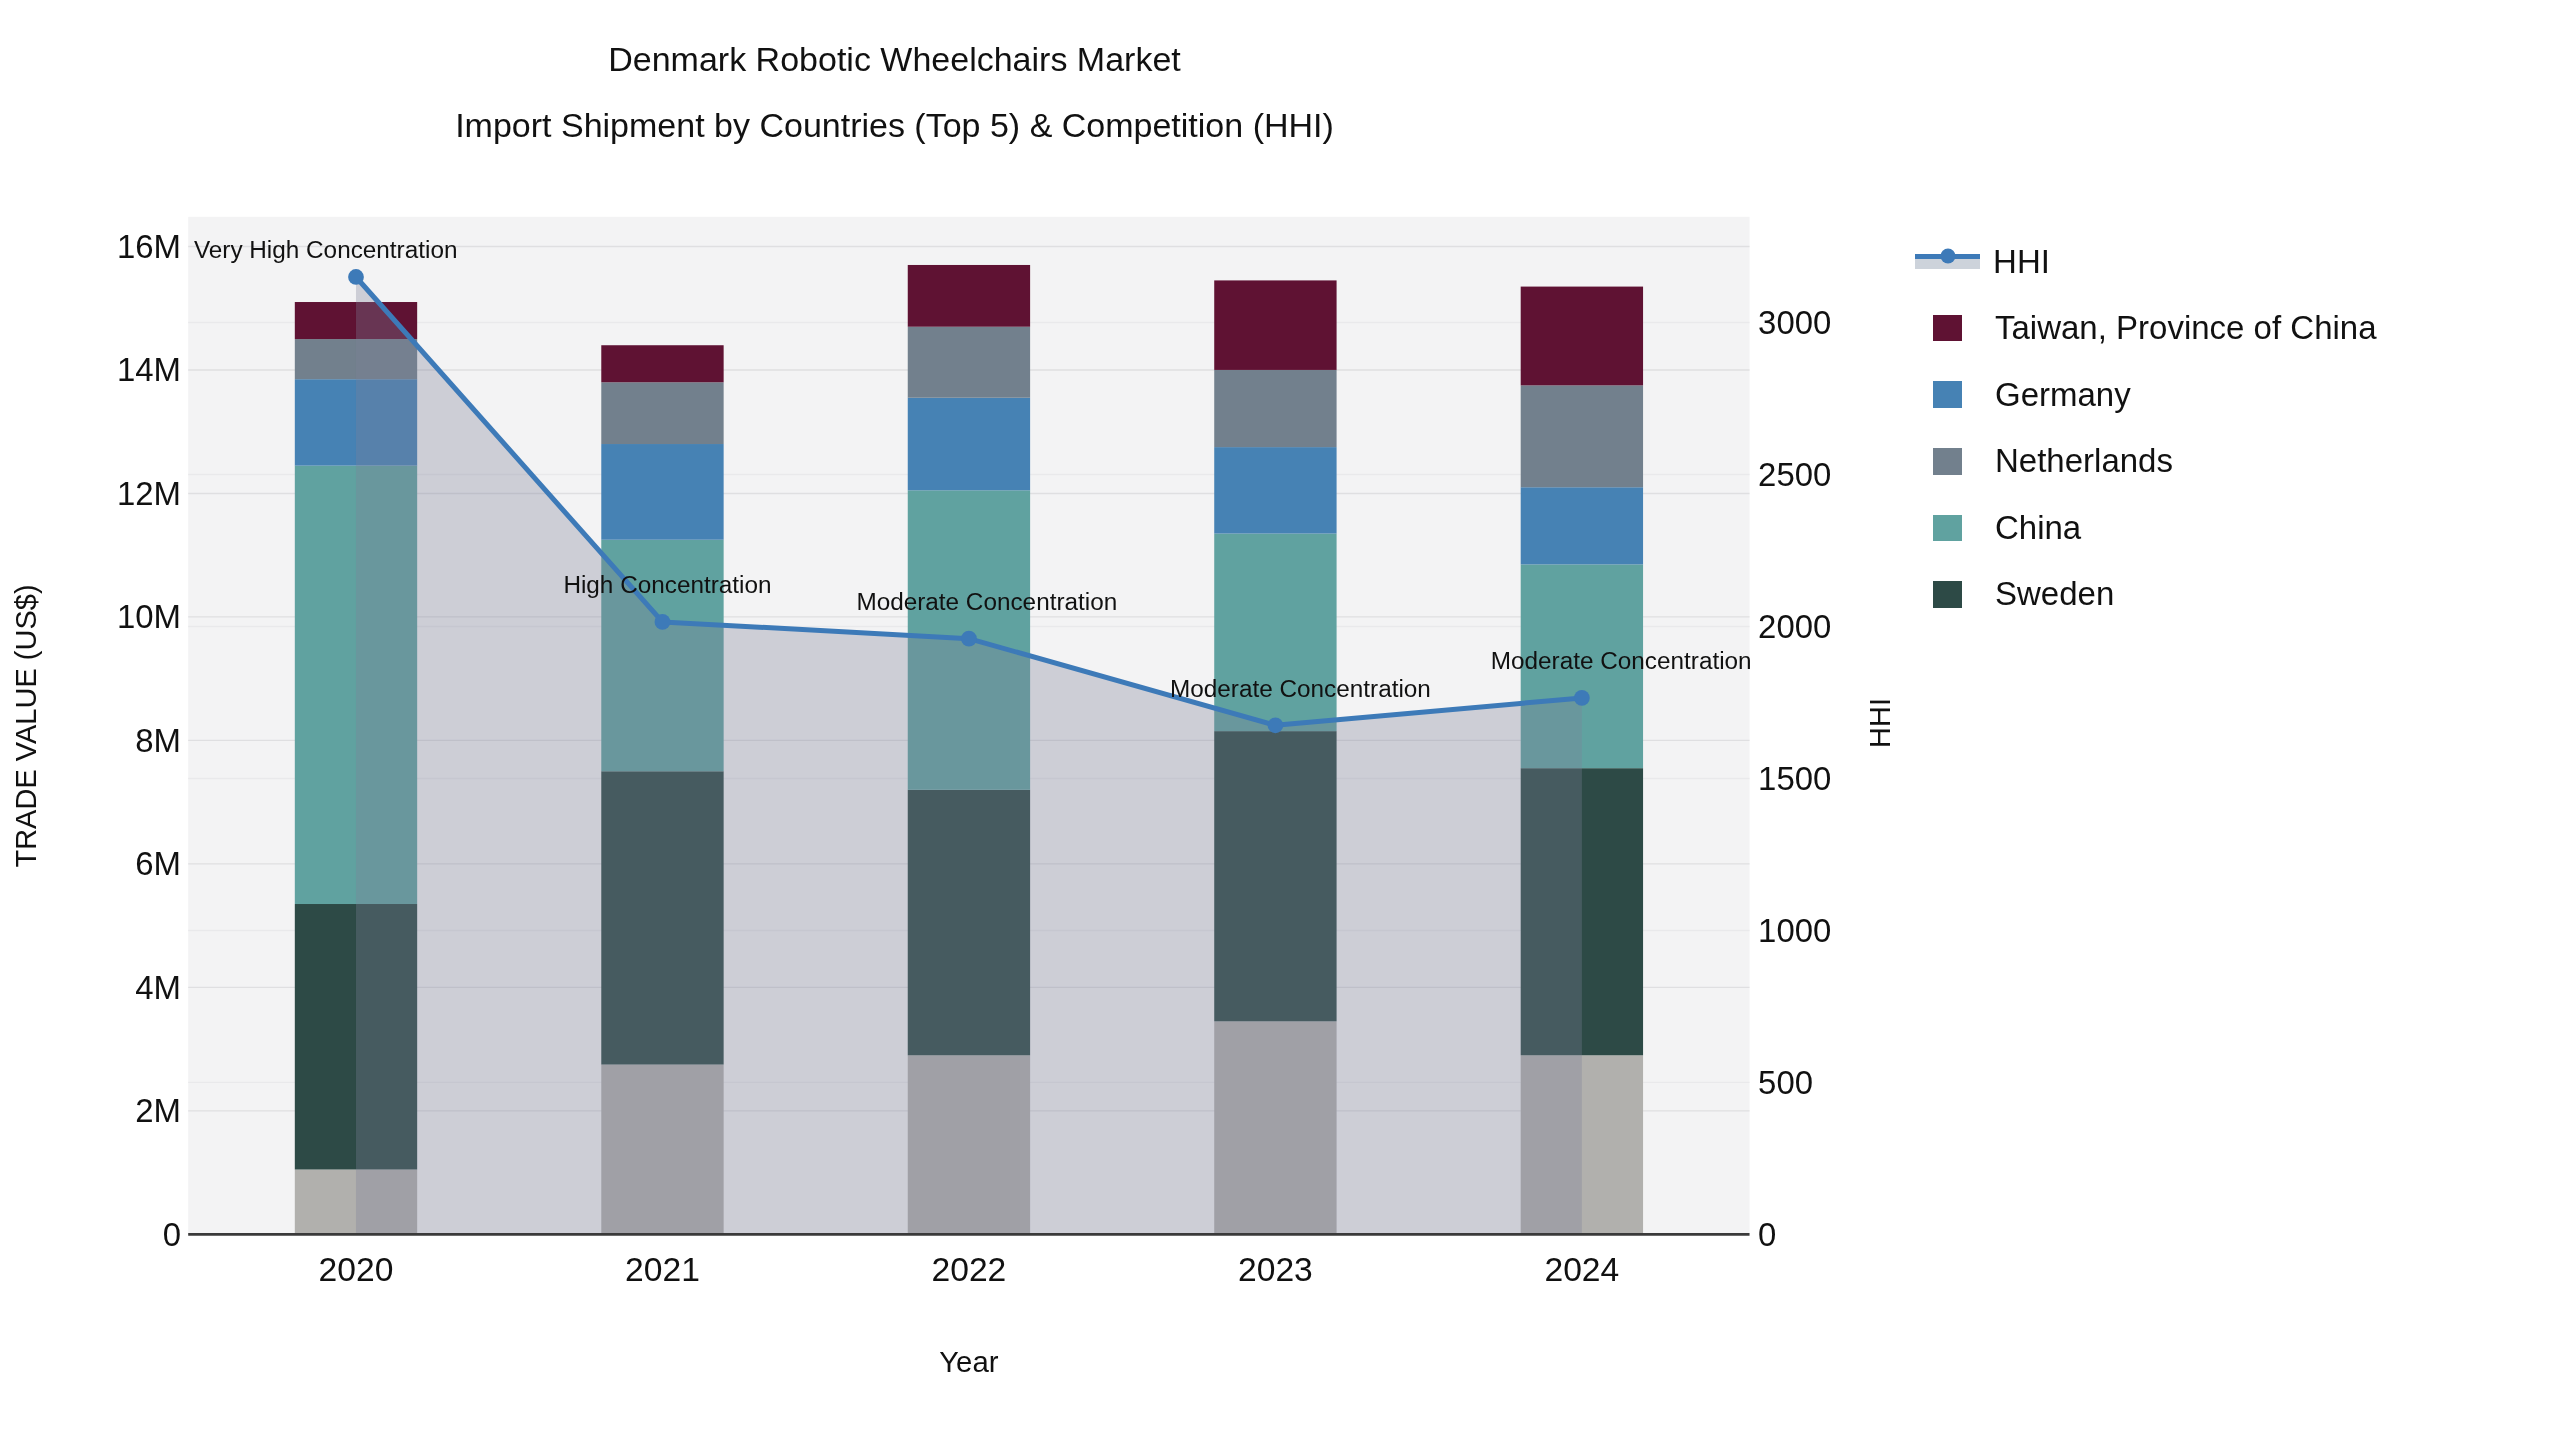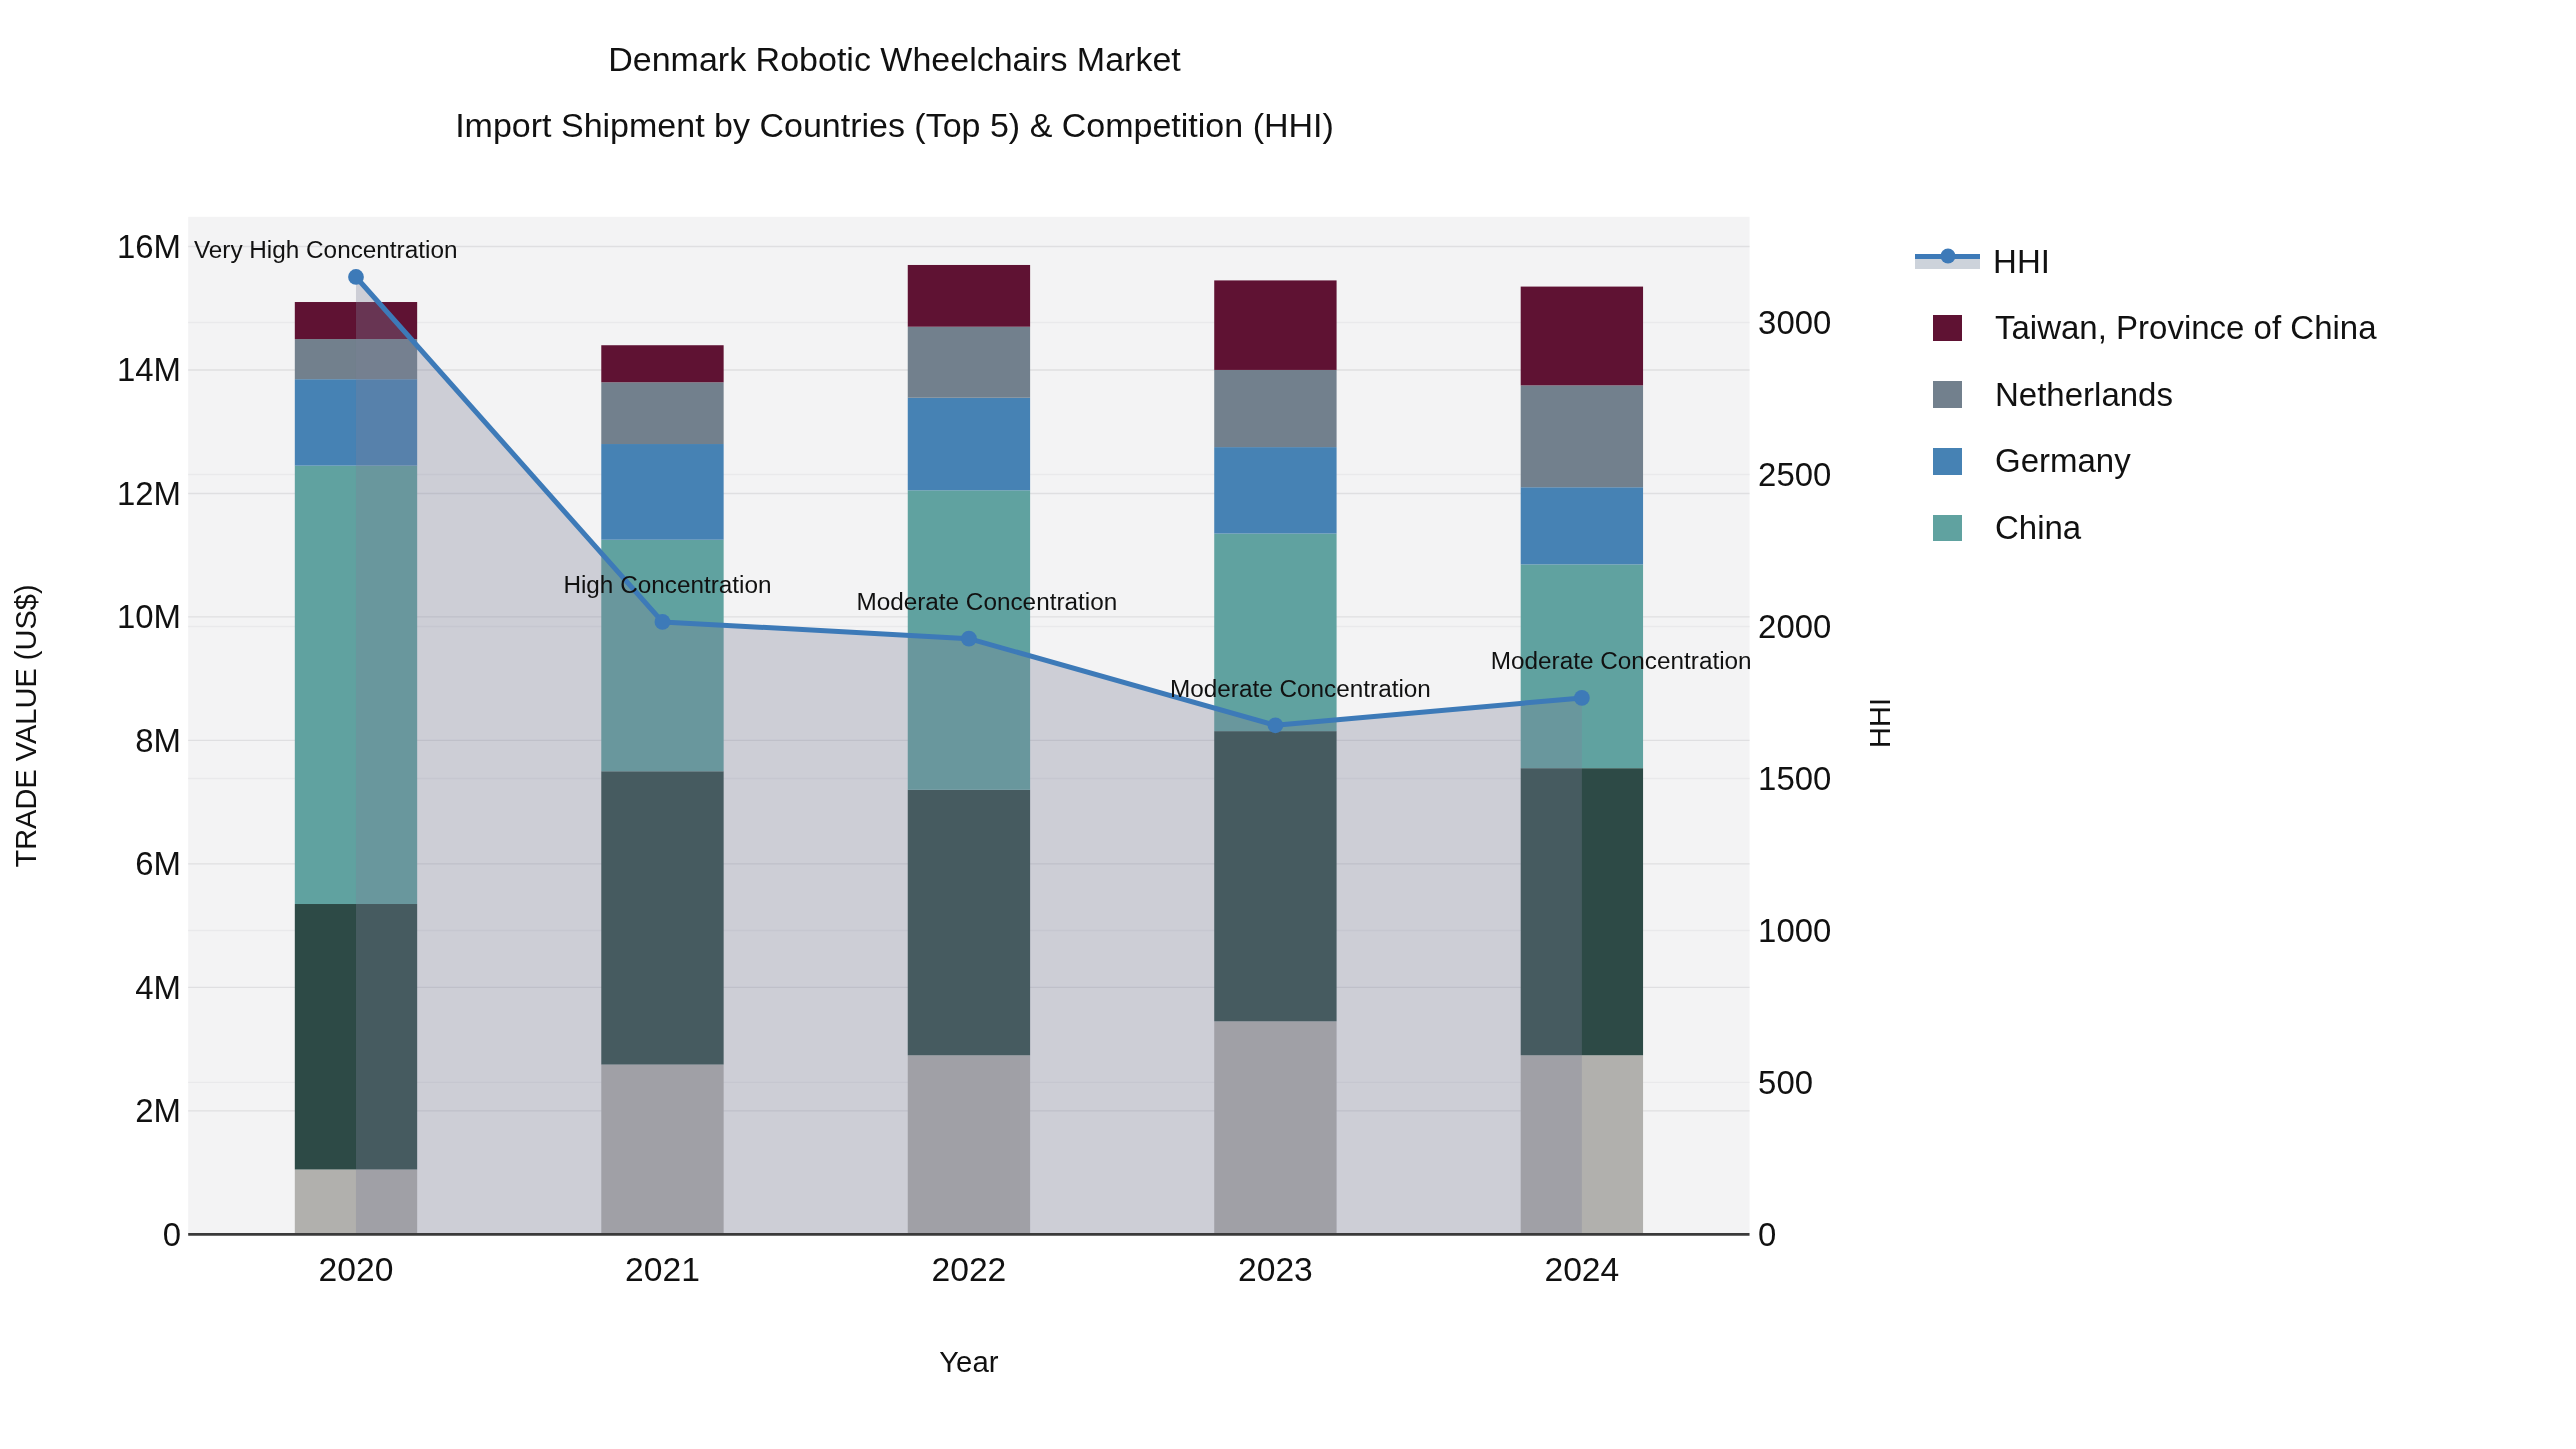--- a/index.html
+++ b/index.html
@@ -135,27 +135,31 @@
         <span class="lg-hhi-line"></span>
         <span class="lg-hhi-dot"></span>
       </span>
       <span class="lg-label lg-label-hhi">HHI</span>
     </div>
     <div class="lg-row">
       <span class="lg-sw" id="lg-sw-1" style="background: rgb(95, 18, 51);"></span>
       <span class="lg-label">Taiwan, Province of China</span>
     </div>
     <div class="lg-row">
+      <span class="lg-sw" id="lg-sw-3" style="background: rgb(70, 130, 180);"></span>
+      <span class="lg-label">Germany</span>
+    </div>
+    <div class="lg-row">
       <span class="lg-sw" id="lg-sw-2" style="background: rgb(114, 128, 141);"></span>
       <span class="lg-label">Netherlands</span>
     </div>
     <div class="lg-row">
-      <span class="lg-sw" id="lg-sw-3" style="background: rgb(70, 130, 180);"></span>
-      <span class="lg-label">Germany</span>
+      <span class="lg-sw" id="lg-sw-4" style="background: rgb(96, 162, 160);"></span>
+      <span class="lg-label">China</span>
     </div>
     <div class="lg-row">
-      <span class="lg-sw" id="lg-sw-4" style="background: rgb(96, 162, 160);"></span>
-      <span class="lg-label">China</span>
+      <span class="lg-sw" id="lg-sw-5" style="background: rgb(45, 74, 70);"></span>
+      <span class="lg-label">Sweden</span>
     </div>
   </div>
 
 </div>
 
 
 </body></html>

